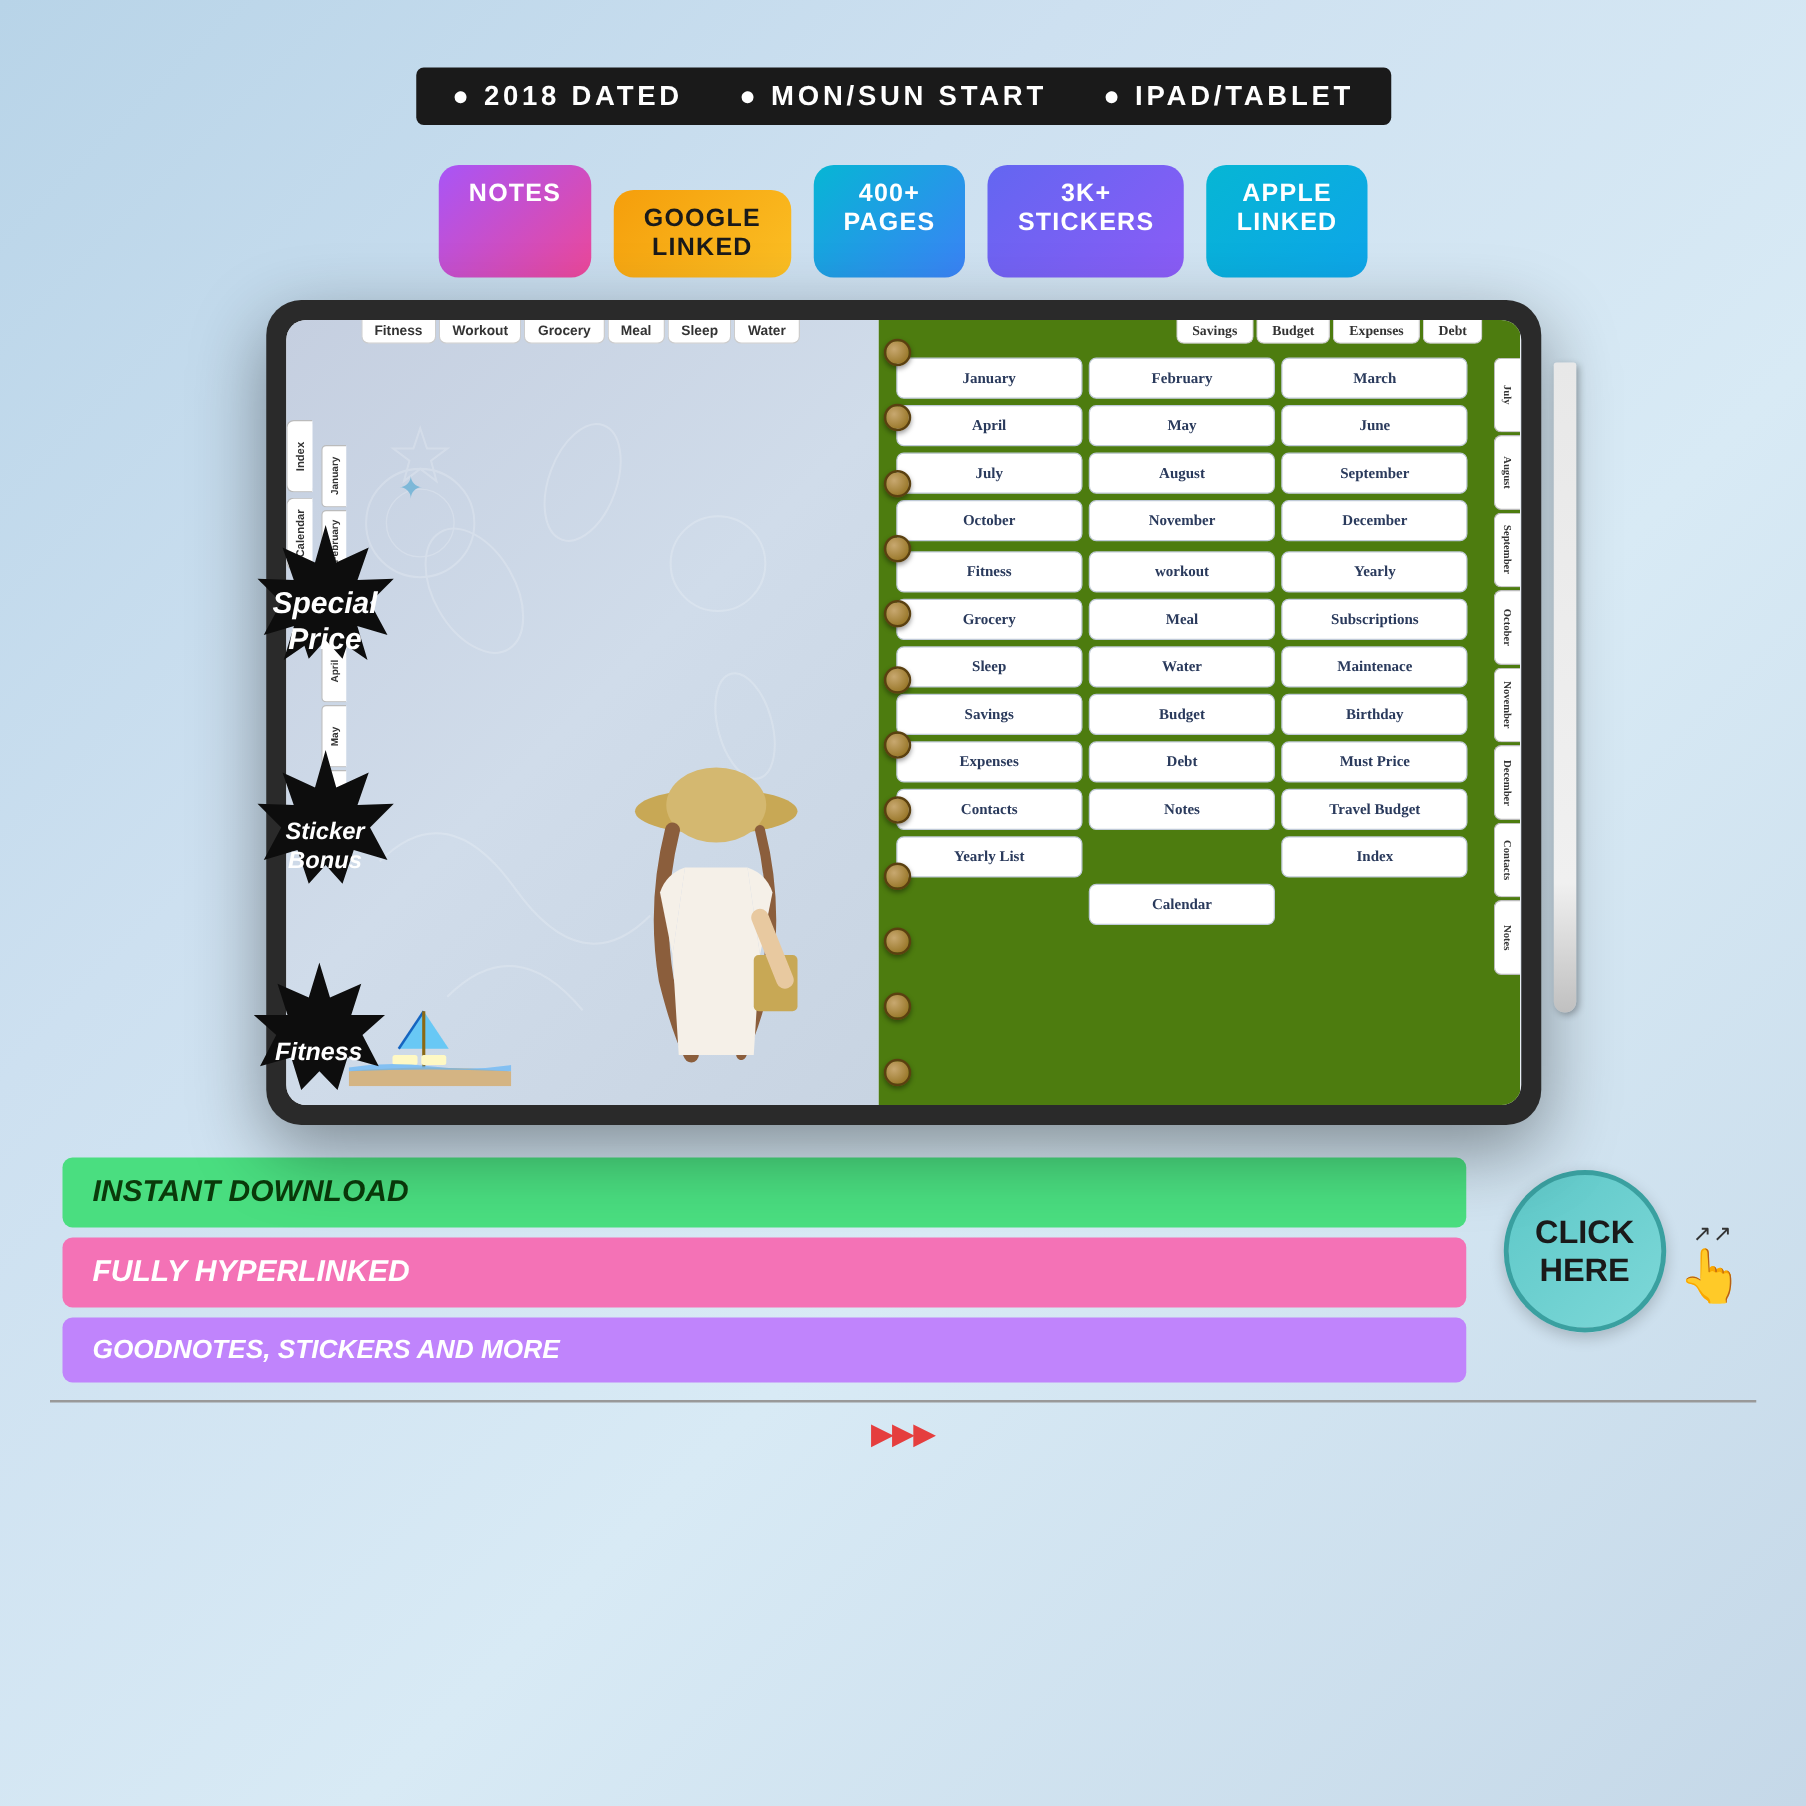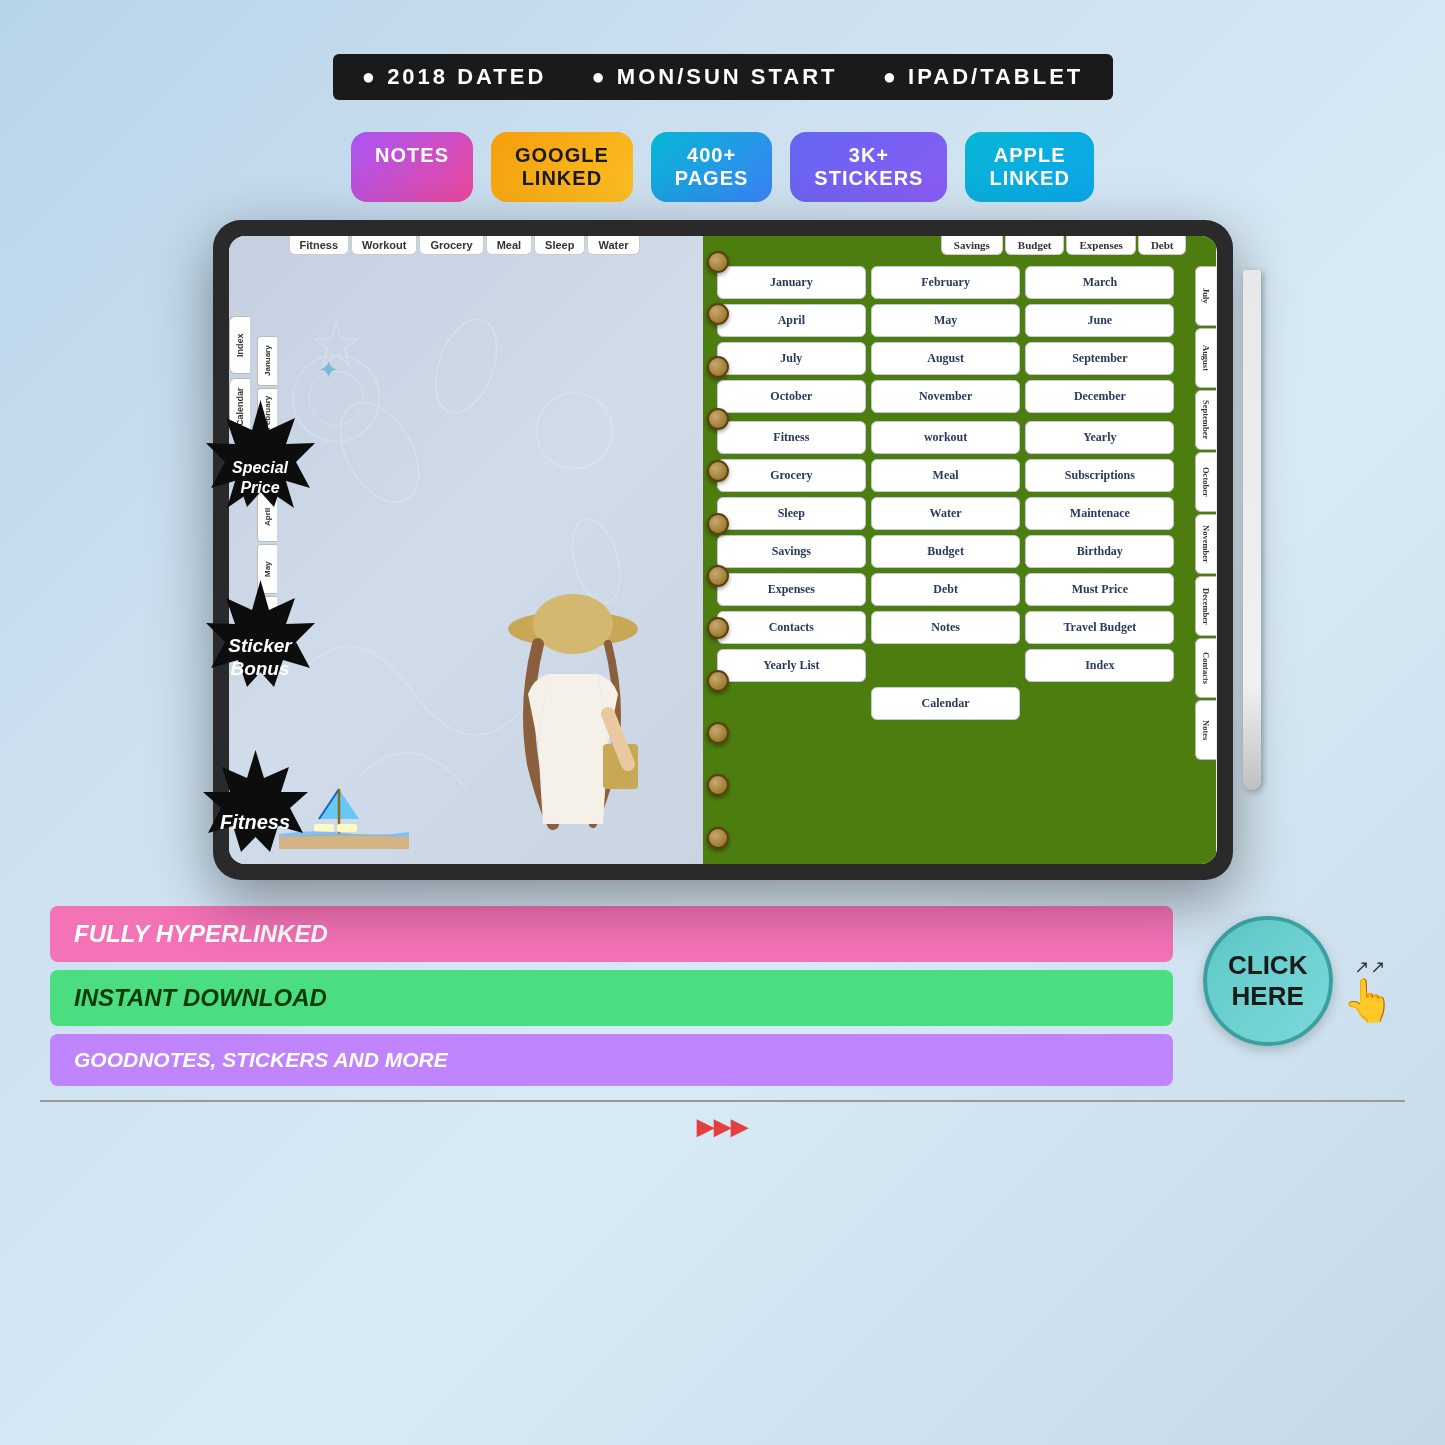--- a/index.html
+++ b/index.html
@@ -49,21 +49,21 @@
       padding: 12px 24px;
       font-size: 20px;
       font-weight: 900;
       text-align: center;
       min-width: 120px;
       color: white;
       text-transform: uppercase;
       letter-spacing: 1px;
     }
     .badge-notes { background: linear-gradient(135deg, #a855f7, #ec4899); }
-    .badge-google { background: linear-gradient(135deg, #f59e0b, #fbbf24); color: #1a1a1a; }
+    .badge-google { background: linear-gradient(135deg, #f59e0b, #fbbf24); color: #1a1a1a; margin-top: 20px; }
     .badge-pages { background: linear-gradient(135deg, #06b6d4, #3b82f6); }
     .badge-stickers { background: linear-gradient(135deg, #6366f1, #8b5cf6); }
     .badge-apple { background: linear-gradient(135deg, #06b6d4, #0ea5e9); }
 
     
     .tablet-wrapper {
       position: relative;
       width: 1060px;
       margin: 0 auto;
       display: flex;
@@ -233,21 +233,21 @@
   <div class="badge badge-apple">APPLE<br>LINKED</div>
 </div>
 
 <div class="tablet-wrapper">
 
   <div style="position:absolute; left:-10px; top:180px; z-index:30; width:155px; height:155px; display:flex; align-items:center; justify-content:center;">
     <svg width="155" height="155" viewBox="0 0 155 155" style="position:absolute; top:0; left:0;">
       <polygon points="77.5,5 90,45 130,45 99,68 111,108 77.5,85 44,108 56,68 25,45 65,45" fill="#0d0d0d"></polygon>
       <polygon points="77.5,0 86,30 112,18 103,44 132,43 113,62 127,88 100,80 91,107 77.5,92 64,107 55,80 28,88 42,62 23,43 52,44 43,18 69,30" fill="#0d0d0d"></polygon>
     </svg>
-    <div style="position:relative; z-index:2; color:white; font-size:16px; font-weight:900; font-style:italic; text-align:center; line-height:1.2;">Special<br>Price</div>
+    <div style="position:relative; z-index:2; color:white; font-size:24px; font-weight:900; font-style:italic; text-align:center; line-height:1.2;">Special<br>Price</div>
   </div>
 
   <div style="position:absolute; left:-10px; top:360px; z-index:30; width:155px; height:155px; display:flex; align-items:center; justify-content:center;">
     <svg width="155" height="155" viewBox="0 0 155 155" style="position:absolute; top:0; left:0;">
       <polygon points="77.5,0 86,30 112,18 103,44 132,43 113,62 127,88 100,80 91,107 77.5,92 64,107 55,80 28,88 42,62 23,43 52,44 43,18 69,30" fill="#0d0d0d"></polygon>
     </svg>
     <div style="position:relative; z-index:2; color:white; font-size:19px; font-weight:900; font-style:italic; text-align:center; line-height:1.2;">Sticker<br>Bonus</div>
   </div>
 
   <div style="position:absolute; left:-10px; top:530px; z-index:30; width:145px; height:145px; display:flex; align-items:center; justify-content:center;">
@@ -417,22 +417,22 @@
         </div>
 
       </div>
     </div>
   </div>
 </div>
 
 <div style="display:flex; align-items:flex-start; padding: 18px 50px 0 50px; gap:30px; margin-top:8px;">
 
   <div style="flex:1.2; display:flex; flex-direction:column; gap:8px;">
+    <div style="background:#4ade80; padding:14px 24px; border-radius:8px; font-size:24px; font-weight:900; font-style:italic; color:#0a3a0a;">INSTANT DOWNLOAD</div>
     <div style="background:#f472b6; padding:14px 24px; border-radius:8px; font-size:24px; font-weight:900; font-style:italic; color:white;">FULLY HYPERLINKED</div>
-    <div style="background:#4ade80; padding:14px 24px; border-radius:8px; font-size:24px; font-weight:900; font-style:italic; color:#0a3a0a;">INSTANT DOWNLOAD</div>
     <div style="background:#c084fc; padding:14px 24px; border-radius:8px; font-size:21px; font-weight:900; font-style:italic; color:white;">GOODNOTES, STICKERS AND MORE</div>
   </div>
 
   <div style="display:flex; flex-direction:column; align-items:center; padding-top:0;">
     <div style="font-size:16px; font-weight:600; color:#222; margin-bottom:10px; align-self:flex-end;"></div>
     <div style="display:flex; align-items:center; gap:10px;">
       <div style="background: linear-gradient(135deg, #5ec8c8, #7dd8d8); border: 4px solid #3aa0a0; border-radius:50%; width:130px; height:130px; display:flex; flex-direction:column; align-items:center; justify-content:center; font-size:26px; font-weight:900; color:#1a1a1a; cursor:pointer; text-align:center; line-height:1.2; box-shadow: 0 4px 12px rgba(0,0,0,0.2);">
         <span>CLICK<br>HERE</span>
       </div>
       <div style="font-size:48px; margin-top:20px; color:#1a1a1a; display:flex; flex-direction:column; align-items:center;">

